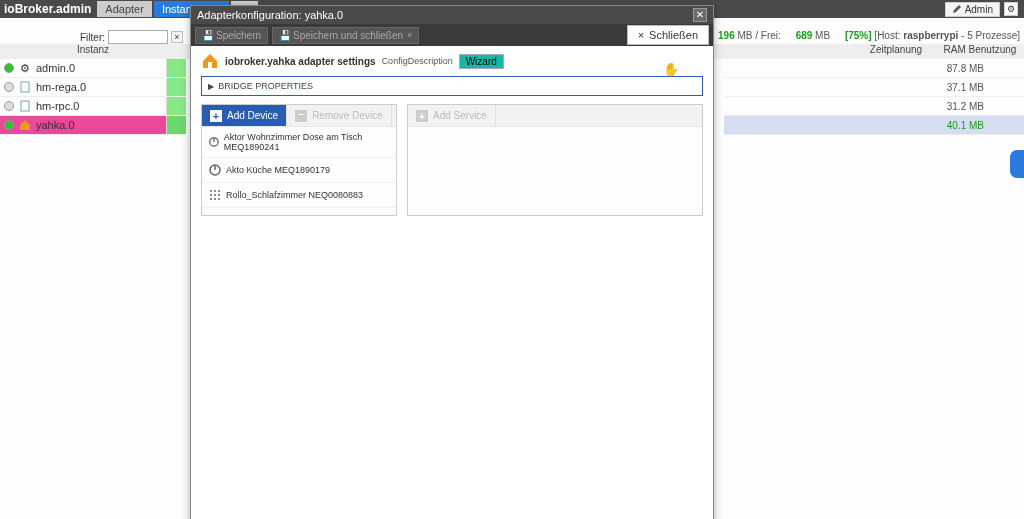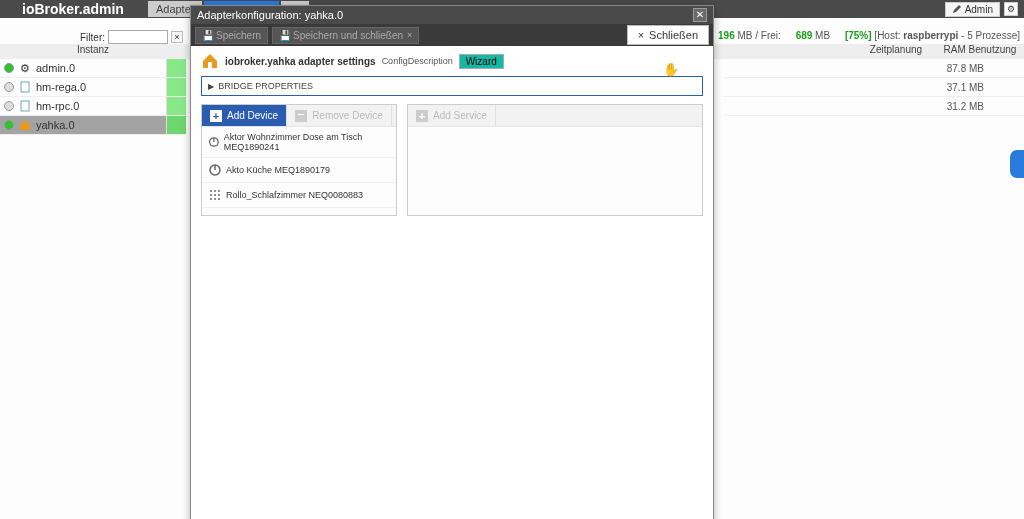--- a/index.html
+++ b/index.html
@@ -1,38 +1,38 @@
 <!DOCTYPE html>
 <html><head>
 <meta charset="utf-8">
 <style>
 * { box-sizing: border-box; margin: 0; padding: 0; }
 body { font-family: Arial, sans-serif; font-size: 11px; background: #fdfdfd; width: 1024px; height: 519px; overflow: hidden; position: relative; color: #333; }
 .topbar { position: absolute; top: 0; left: 0; right: 0; height: 18px; background: #4a4a4a; display: flex; align-items: center; }
-.app-title { color: #fff; font-weight: bold; padding: 0 22px; font-size: 14px; }
+.app-title { color: #fff; font-weight: bold; padding: 0 4px; font-size: 12px; }
 .top-tab { background: #ccc; color: #444; padding: 2px 8px; margin-left: 2px; font-size: 11px; height: 16px; display: flex; align-items: center; }
 .top-tab.active { background: #2a7bde; color: #fff; }
 .tab-x { margin-left: 6px; font-size: 9px; color: #888; }
 .top-right { margin-left: auto; display: flex; align-items: center; gap: 4px; padding-right: 6px; }
 .admin-btn { background: #f5f5f5; border: 1px solid #ccc; padding: 1px 6px; font-size: 10px; display: flex; align-items: center; gap: 3px; }
 .pencil { width: 10px; height: 10px; }
 .gear-box { width: 14px; height: 14px; background: #fff; border: 1px solid #ccc; display: flex; align-items: center; justify-content: center; font-size: 9px; }
 .statusbar { position: absolute; top: 30px; right: 4px; font-size: 10px; color: #555; }
 .statusbar .g { color: #1a9e1a; font-weight: bold; margin-left: 12px; }
 .header-row { position: absolute; top: 44px; left: 0; right: 0; height: 15px; background: #eee; display: flex; font-size: 10px; color: #444; }
 .header-row .col-instance { width: 186px; text-align: center; }
 .header-row .spacer { flex: 1; }
 .header-row .col-sched { width: 80px; text-align: center; }
 .header-row .col-ram { width: 88px; text-align: center; }
 .filter-row { position: absolute; top: 30px; left: 80px; display: flex; align-items: center; gap: 3px; font-size: 10px; }
 .filter-row input { width: 60px; height: 14px; border: 1px solid #aaa; font-size: 10px; }
 .filter-x { width: 12px; height: 12px; border: 1px solid #bbb; background: #f5f5f5; font-size: 9px; text-align: center; line-height: 10px; }
 .instances { position: absolute; top: 59px; left: 0; width: 186px; }
 .inst-row { display: flex; align-items: center; height: 19px; border-bottom: 1px solid #eee; padding-left: 4px; gap: 4px; font-size: 11px; }
-.inst-row.sel { background: #a3a3a3; }
+.inst-row.sel { background: #ec4899; }
 .led { width: 10px; height: 10px; border-radius: 50%; border: 1px solid #999; }
 .led.green { background: #2ec22e; }
 .led.grey { background: #ddd; }
 .inst-icon { width: 14px; height: 14px; display: flex; align-items: center; justify-content: center; }
 .right-col { position: absolute; top: 59px; right: 0; width: 300px; }
 .ram-row { height: 19px; display: flex; align-items: center; justify-content: flex-end; padding-right: 40px; font-size: 10px; color: #555; border-bottom: 1px solid #eee; }
 .ram-row.sel { background: #d4def0; }
 .ram-row.g { color: #1a9e1a; }
 .play-col { position: absolute; top: 59px; left: 166px; width: 20px; }
 .play-cell { height: 19px; background: #87e887; border-bottom: 1px solid #eee; border-left: 1px solid #ddd; display: flex; align-items: center; justify-content: center; }
@@ -151,20 +151,21 @@
   <div class="play-cell"></div>
   <div class="play-cell"></div>
   <div class="play-cell"></div>
   <div class="play-cell sel"></div>
 </div>
 
 <div class="right-col">
   <div class="ram-row">87.8 MB</div>
   <div class="ram-row">37.1 MB</div>
   <div class="ram-row">31.2 MB</div>
+  <div class="ram-row sel g">40.1 MB</div>
 </div>
 
 <div class="dialog">
   <div class="dlg-title">
     <span>Adapterkonfiguration: yahka.0</span>
     <div class="dlg-close">✕</div>
   </div>
   <div class="dlg-toolbar">
     <div class="tb-btn">
         <span class="disk-ico">💾</span>

